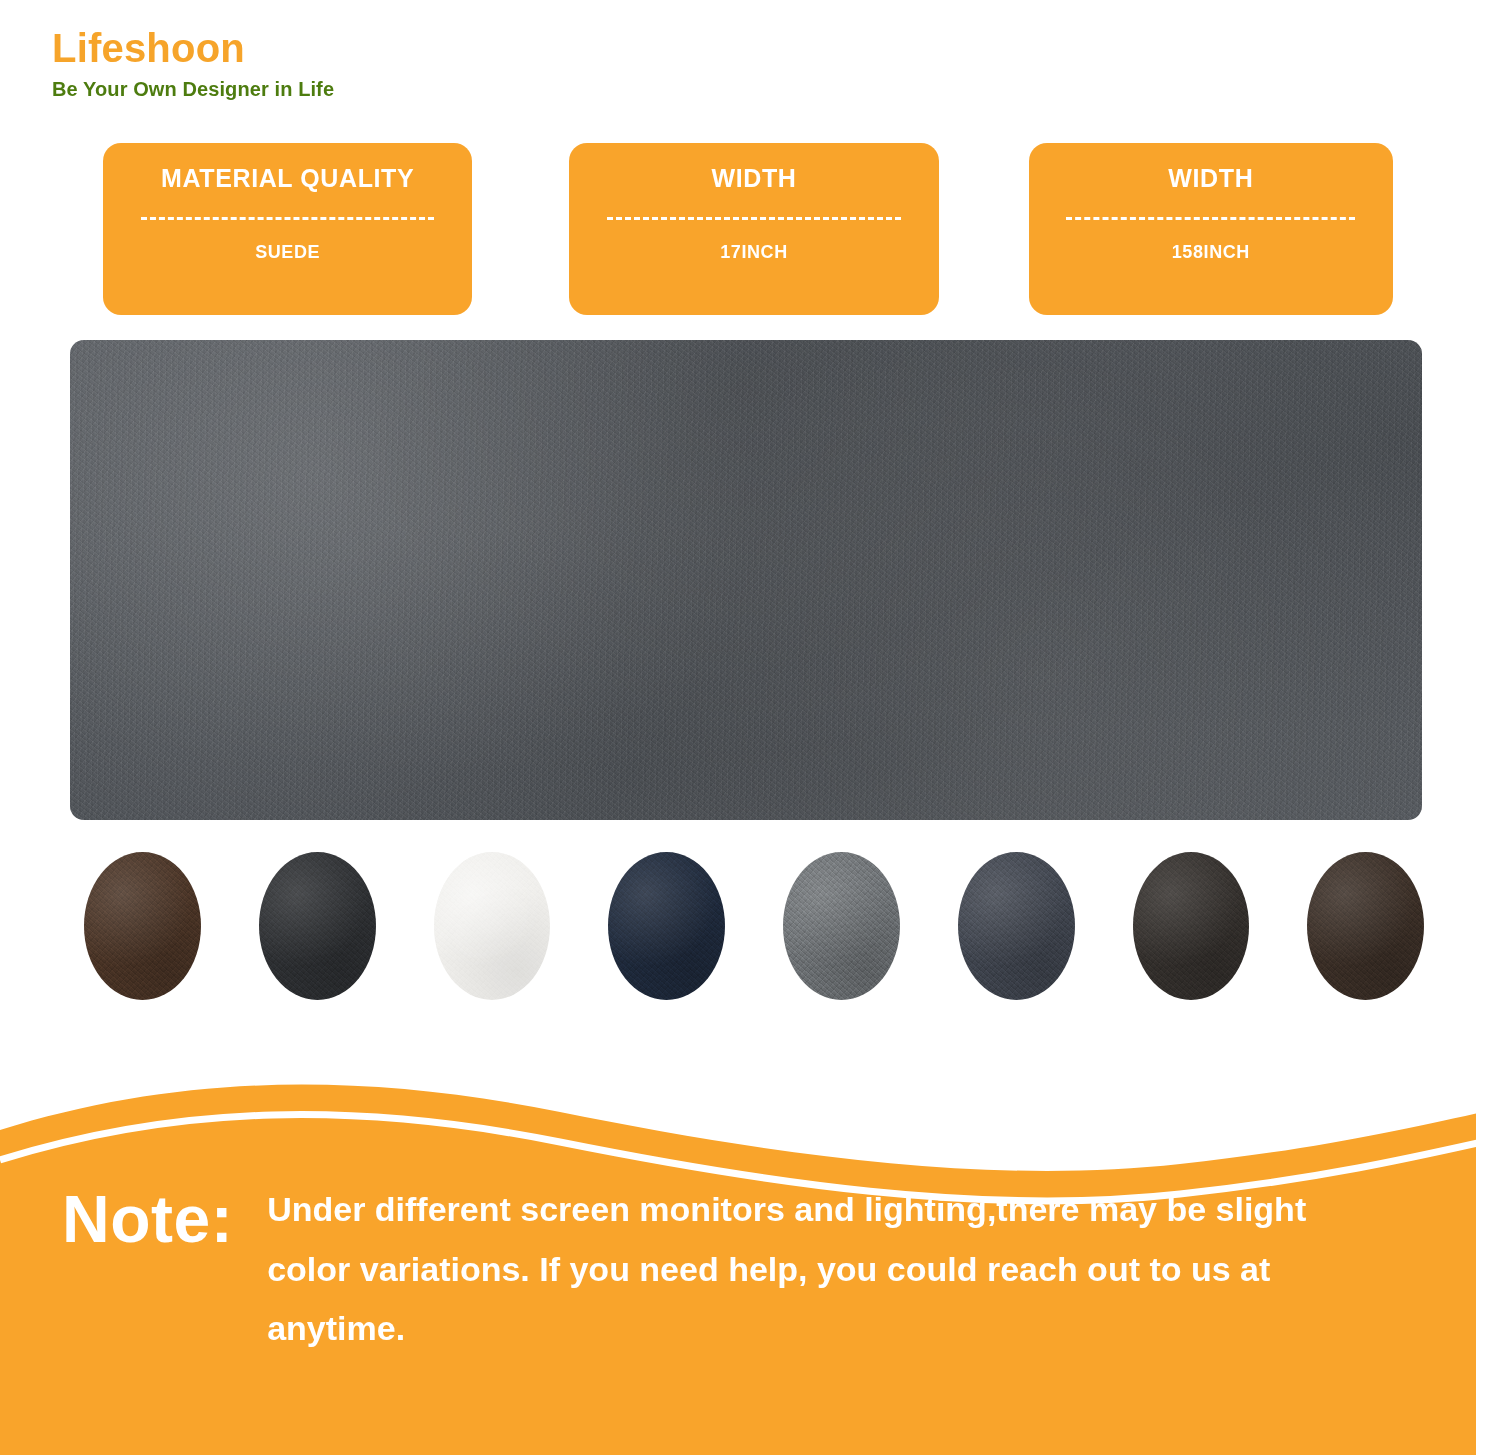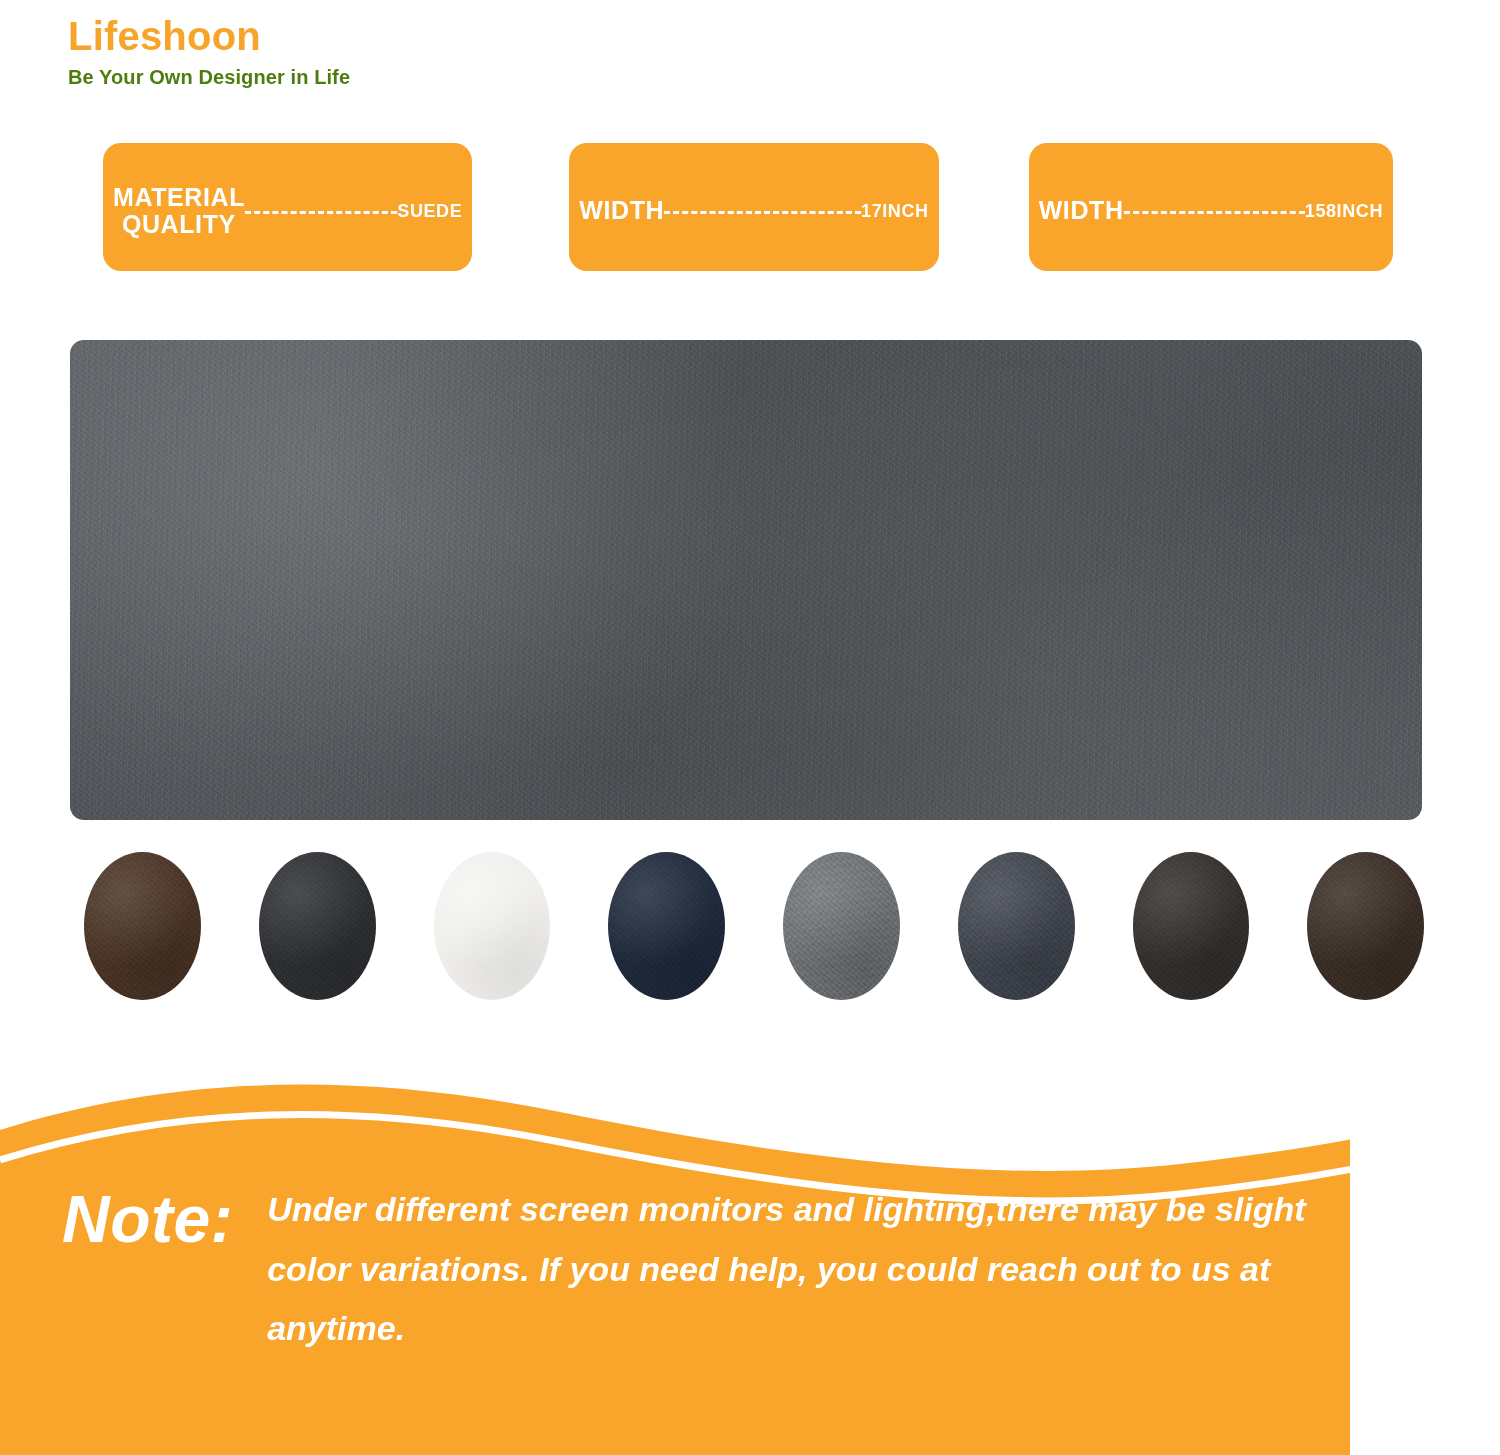--- a/index.html
+++ b/index.html
@@ -14,22 +14,21 @@
     position: relative;
     width: 1500px;
     height: 1455px;
     background: #ffffff;
   }
 
   
   .brand {
     position: absolute;
     left: 52px;
-    top: 14px;
-    margin-left: 16px;
+    top: 26px;
   }
   .brand-name {
     font-size: 40px;
     font-weight: bold;
     color: #f6a42a;
     letter-spacing: 0.2px;
     line-height: 1.1;
   }
   .brand-tagline {
     font-size: 20px;
@@ -44,26 +43,26 @@
     position: absolute;
     left: 103px;
     top: 143px;
     width: 1290px;
     display: flex;
     gap: 0px;
   }
   .spec-card {
     background: #f9a42b;
     border-radius: 18px;
-    height: 128px;
+    height: 172px;
     padding: 22px 10px 14px 10px;
     color: #ffffff;
     text-align: center;
     display: flex;
-    flex-direction: row;
+    flex-direction: column;
     align-items: center;
     justify-content: flex-start;
   }
   .spec-card.material { width: 370px; margin-right: 97px; }
   .spec-card.length   { width: 370px; margin-right: 90px; }
   .spec-card.width    { width: 365px; }
   .spec-title {
     font-size: 25px;
     font-weight: bold;
     letter-spacing: 0.6px;
@@ -151,24 +150,23 @@
     background:
       radial-gradient(circle at 32% 28%, rgba(255,255,255,0.14), rgba(255,255,255,0) 55%),
       radial-gradient(circle at 72% 80%, rgba(0,0,0,0.16), rgba(0,0,0,0) 58%);
   }
 
   
   .note-band {
     position: absolute;
     left: 0;
     top: 1068px;
-    width: 1350px;
+    width: 1476px;
     height: 387px;
     overflow: hidden;
-    font-style: italic;
   }
   .note-band .wave-svg {
     position: absolute;
     left: 0;
     top: 0;
     width: 1500px;
     height: 387px;
     display: block;
   }
   .note-content {

